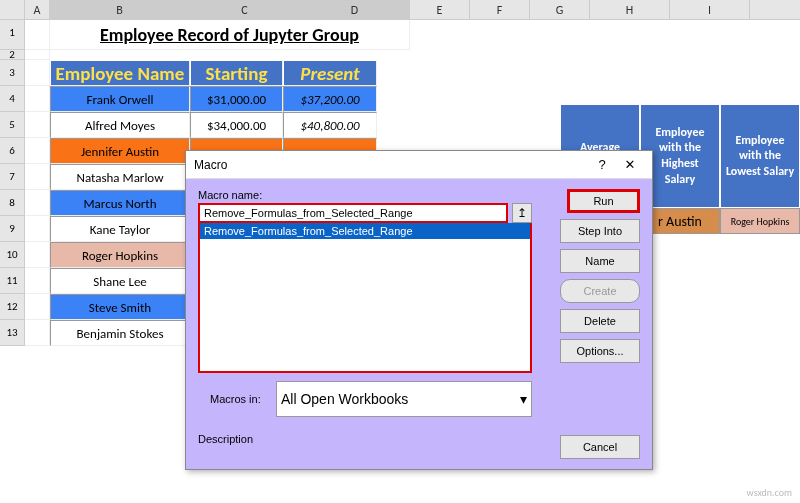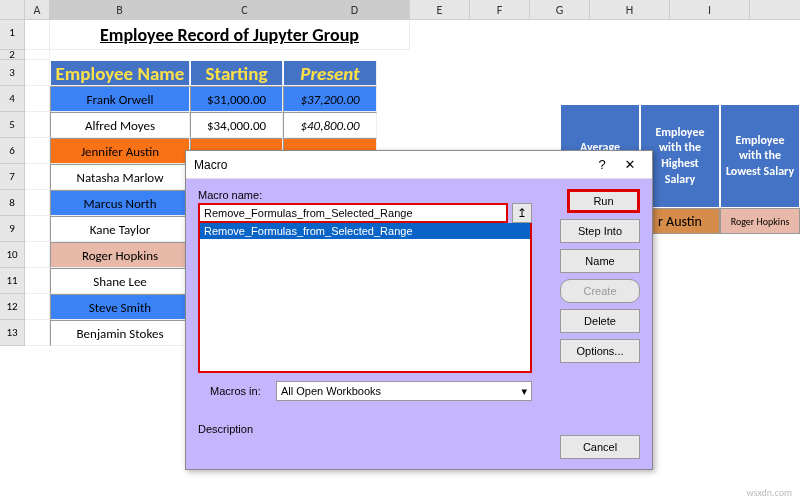--- a/index.html
+++ b/index.html
@@ -57,25 +57,25 @@
 .dlg-left { flex: 1; }
 .dlg-right { width: 80px; display: flex; flex-direction: column; gap: 6px; }
 .lbl { display: block; margin-bottom: 2px; font-size: 11px; }
 .macro-input-row { display: flex; gap: 4px; margin-bottom: 0; }
 .macro-input { flex: 1; height: 20px; padding: 0 4px; font-size: 11px; border: 2px solid #d00; background: #fff; }
 .step-btn { width: 20px; height: 20px; border: 1px solid #999; background: #e8e8e8; text-align: center; font-size: 12px; line-height: 18px; }
 .macro-list { border: 2px solid #d00; border-top: none; background: #fff; margin-top: 0; height: 150px; }
 .macro-item { background: #0a64c8; color: #fff; padding: 2px 4px; font-size: 11px; }
 .macros-in-row { display: flex; align-items: center; margin-top: 8px; gap: 6px; margin-left: 12px; }
 .macros-in-row .lbl2 { width: 60px; }
-.macros-in-sel { flex: 1; height: 20px; border: 1px solid #999; background: #fff; padding: 0 4px; font-size: 11px; display: flex; align-items: center; justify-content: space-between; }
+.macros-in-sel { flex: 1; height: 36px; border: 1px solid #999; background: #fff; padding: 0 4px; font-size: 14px; display: flex; align-items: center; justify-content: space-between; }
 .dlg-btn { height: 24px; border: 1px solid #999; background: #e8e8e8; font-size: 11px; cursor: pointer; }
 .dlg-btn.hl { border: 3px solid #d00; margin-left: 7px; }
 .dlg-btn.disabled { color: #999; border-radius: 10px; }
-.desc-lbl { margin-top: 22px; }
+.desc-lbl { margin-top: 16px; }
 .dlg-footer { position: absolute; bottom: 10px; right: 12px; }
 .dlg-footer .dlg-btn { width: 80px; }
 
 .watermark { position: absolute; bottom: 4px; right: 8px; font-size: 10px; color: #bbb; }
 </style>
 </head>
 <body>
 
 <div class="col-headers">
   <div class="rownum-space"></div>

